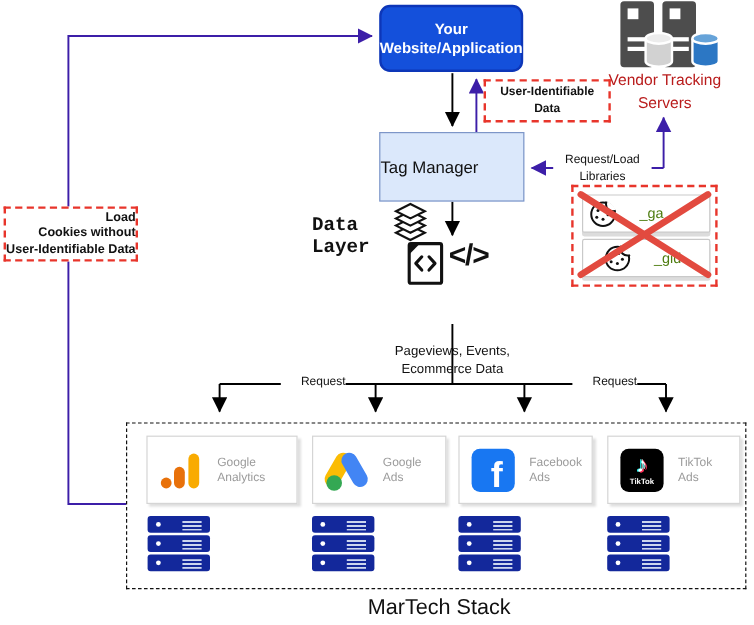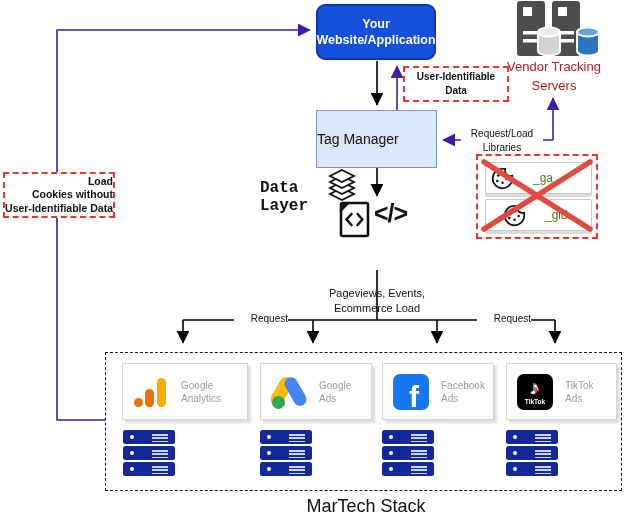--- a/index.html
+++ b/index.html
@@ -231,21 +231,21 @@
 
   <svg class="abs z2 codefile-icon" width="31" height="37" viewBox="0 0 31 37">
     <rect x="2" y="2" width="27" height="33" rx="1.5" fill="#fff" stroke="#111" stroke-width="2.6"></rect>
     <path d="M2,2 L11,2 L2,11 z" fill="#111"></path>
     <path d="M12.5,13 L7.5,18.5 L12.5,24" stroke="#111" stroke-width="2.6" fill="none" stroke-linecap="round" stroke-linejoin="round"></path>
     <path d="M18.5,13 L23.5,18.5 L18.5,24" stroke="#111" stroke-width="2.6" fill="none" stroke-linecap="round" stroke-linejoin="round"></path>
   </svg>
   <div class="abs z2 codetag">&lt;/&gt;</div>
   <div class="abs z2 hits-caption">
     <span>Pageviews, Events,</span><br>
-    <span>Ecommerce Load</span>
+    <span>Ecommerce Data</span>
   </div>
 
   <div class="abs z2 request-label request-left">Request</div>
   <div class="abs z2 request-label request-right">Request</div>
 
   <div class="abs z2 dashed-red cookie-note-left">
     <span>Load</span>
     <span>Cookies without</span>
     <span>User-Identifiable Data</span>
   </div>

